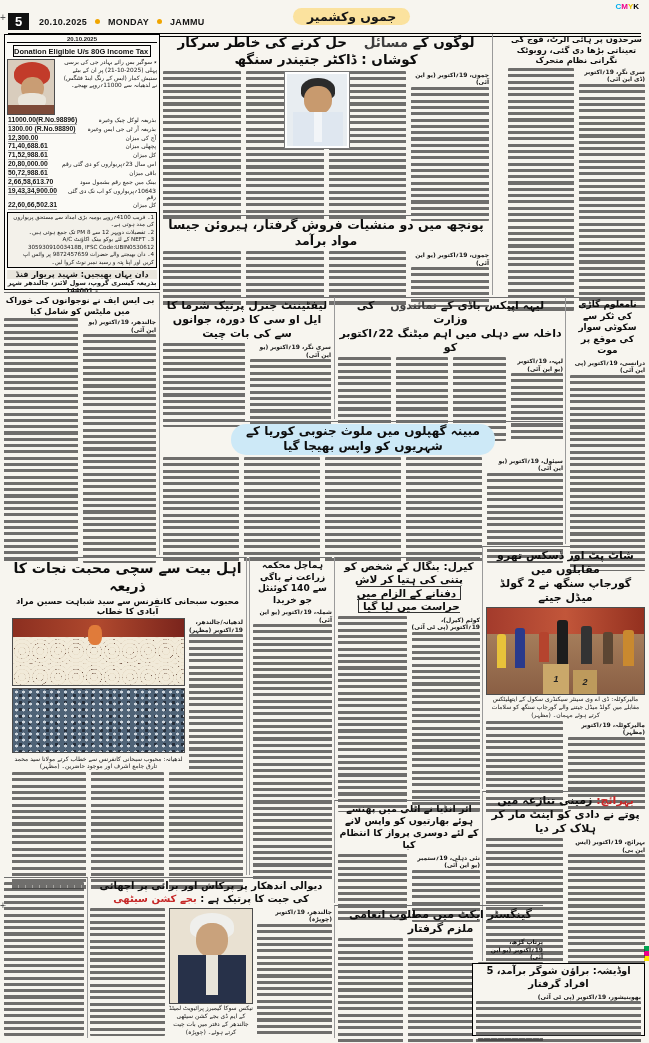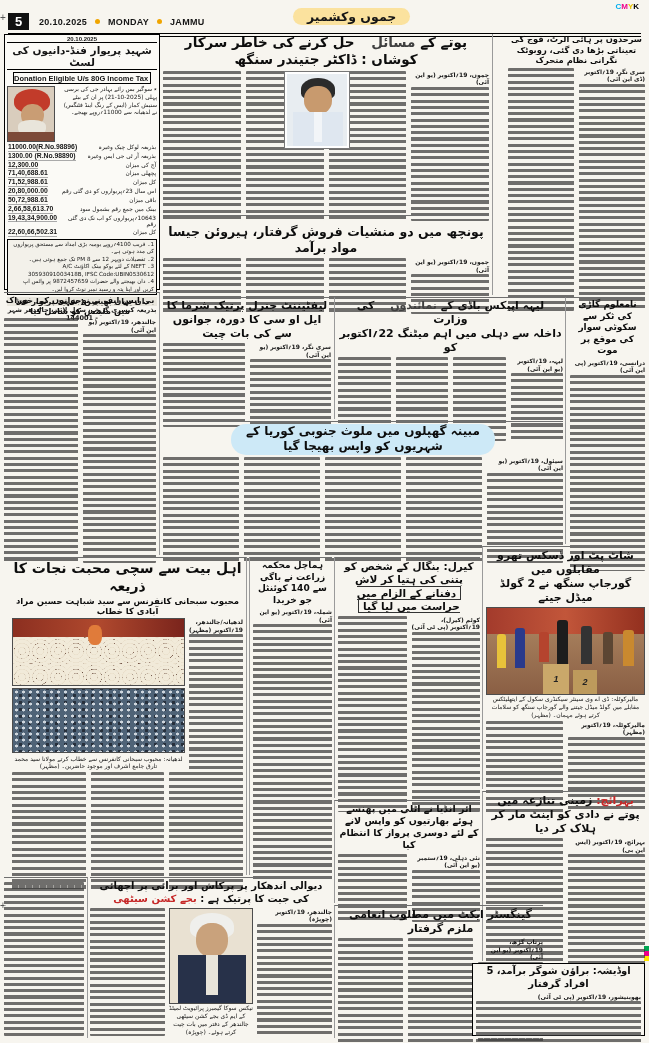--- a/index.html
+++ b/index.html
@@ -73,21 +73,20 @@
     <span class="hmeta">20.10.2025</span>
     <span class="dot"></span>
     <span class="hmeta" style="margin-left:0">MONDAY</span>
     <span class="dot"></span>
     <span class="hmeta" style="margin-left:0">JAMMU</span>
     <div id="secttl" class="ur">جموں وکشمیر</div>
   </div>
 
   <div id="don" class="art">
     <div class="ddate">20.10.2025</div>
-    <div class="dttl ur">شہید پریوار فنڈ-دانیوں کی لسٹ</div>
     <div class="elig">Donation Eligible U/s 80G Income Tax</div>
     <div class="introw">
       <div class="ph" style="width:48px;height:56px;background:#d9cdbd">
         <i style="left:6px;top:2px;width:36px;height:24px;background:#c23b2a;border-radius:50% 50% 42% 42%"></i>
         <i style="left:13px;top:17px;width:23px;height:22px;background:#c99d74;border-radius:46%"></i>
         <i style="left:10px;top:33px;width:28px;height:15px;background:#e9e5db;border-radius:42%"></i>
         <i style="left:0;top:45px;width:48px;height:11px;background:#7d4a38"></i>
       </div>
       <div class="intro ur">٭ سوگیر بس رائے بہادر جی کی برسی پہلی (2025-10-21) پر ان کے بیٹے ستیش کمار (ایس کے رنگ اینڈ فٹنگس) نے لدھیانہ سے 11000؍روپے بھیجے۔</div>
     </div>
@@ -137,21 +136,21 @@
       <div class="note ur">1۔ قریب 4100؍روپے یومیہ بڑی امداد سے مستحق پریواروں کی مدد ہوتی ہے۔</div>
       <div class="note ur">2۔ تفصیلات دوپہر 12 سے 8 PM تک جمع ہوتی ہیں۔</div>
       <div class="note ur">3۔ NEFT کے لئے یوکو بینک اکاؤنٹ A/C 30593091003418B, IFSC Code:UBIN0530612</div>
       <div class="note ur">4۔ دان بھیجنے والے حضرات 9872457659 پر واٹس اپ کریں اور اپنا پتہ و رسید نمبر نوٹ کروا لیں۔</div>
     </div>
     <div class="send ur">دان یہاں بھیجیں: شہید پریوار فنڈ</div>
     <div class="addr ur">بذریعہ کیسری گروپ، سول لائنز، جالندھر شہر - 144001</div>
   </div>
 
   <div class="art" style="left:163px;top:34px;width:326px;height:179px">
-    <h2 class="hl ur" style="font-size:13.5px"><span>پوتے کے </span><span class="blue">مسائل</span><span> حل کرنے کی خاطر سرکار کوشاں : ڈاکٹر جتیندر سنگھ</span></h2>
+    <h2 class="hl ur" style="font-size:13.5px"><span>لوگوں کے </span><span class="blue">مسائل</span><span> حل کرنے کی خاطر سرکار کوشاں : ڈاکٹر جتیندر سنگھ</span></h2>
     <div class="cols" style="height:150px">
       <div class="col">
           <div class="dl ur">جموں، 19؍اکتوبر (یو این آئی)</div>
           <div class="fx"></div>
         </div>
       <div class="col">
           <div class="fx"></div>
         </div>
       <div class="col">
           <div class="fx"></div>
@@ -174,21 +173,21 @@
       <div class="col">
           <div class="dl ur">سری نگر، 19؍اکتوبر (ڈی این آئی)</div>
           <div class="fx"></div>
         </div>
       <div class="col">
           <div class="fx"></div>
         </div>
     </div>
   </div>
 
-  <div class="art bt" style="left:163px;top:215px;width:326px;height:100px;padding-top:8px">
+  <div class="art bt" style="left:163px;top:215px;width:326px;height:100px;padding-top:1px">
     <h2 class="hl ur" style="font-size:12.5px">پونچھ میں دو منشیات فروش گرفتار، ہیروئن جیسا مواد برآمد</h2>
     <div class="cols" style="height:56px">
       <div class="col">
           <div class="dl ur">جموں، 19؍اکتوبر (یو این آئی)</div>
           <div class="fx"></div>
         </div>
       <div class="col">
           <div class="fx"></div>
         </div>
       <div class="col">

